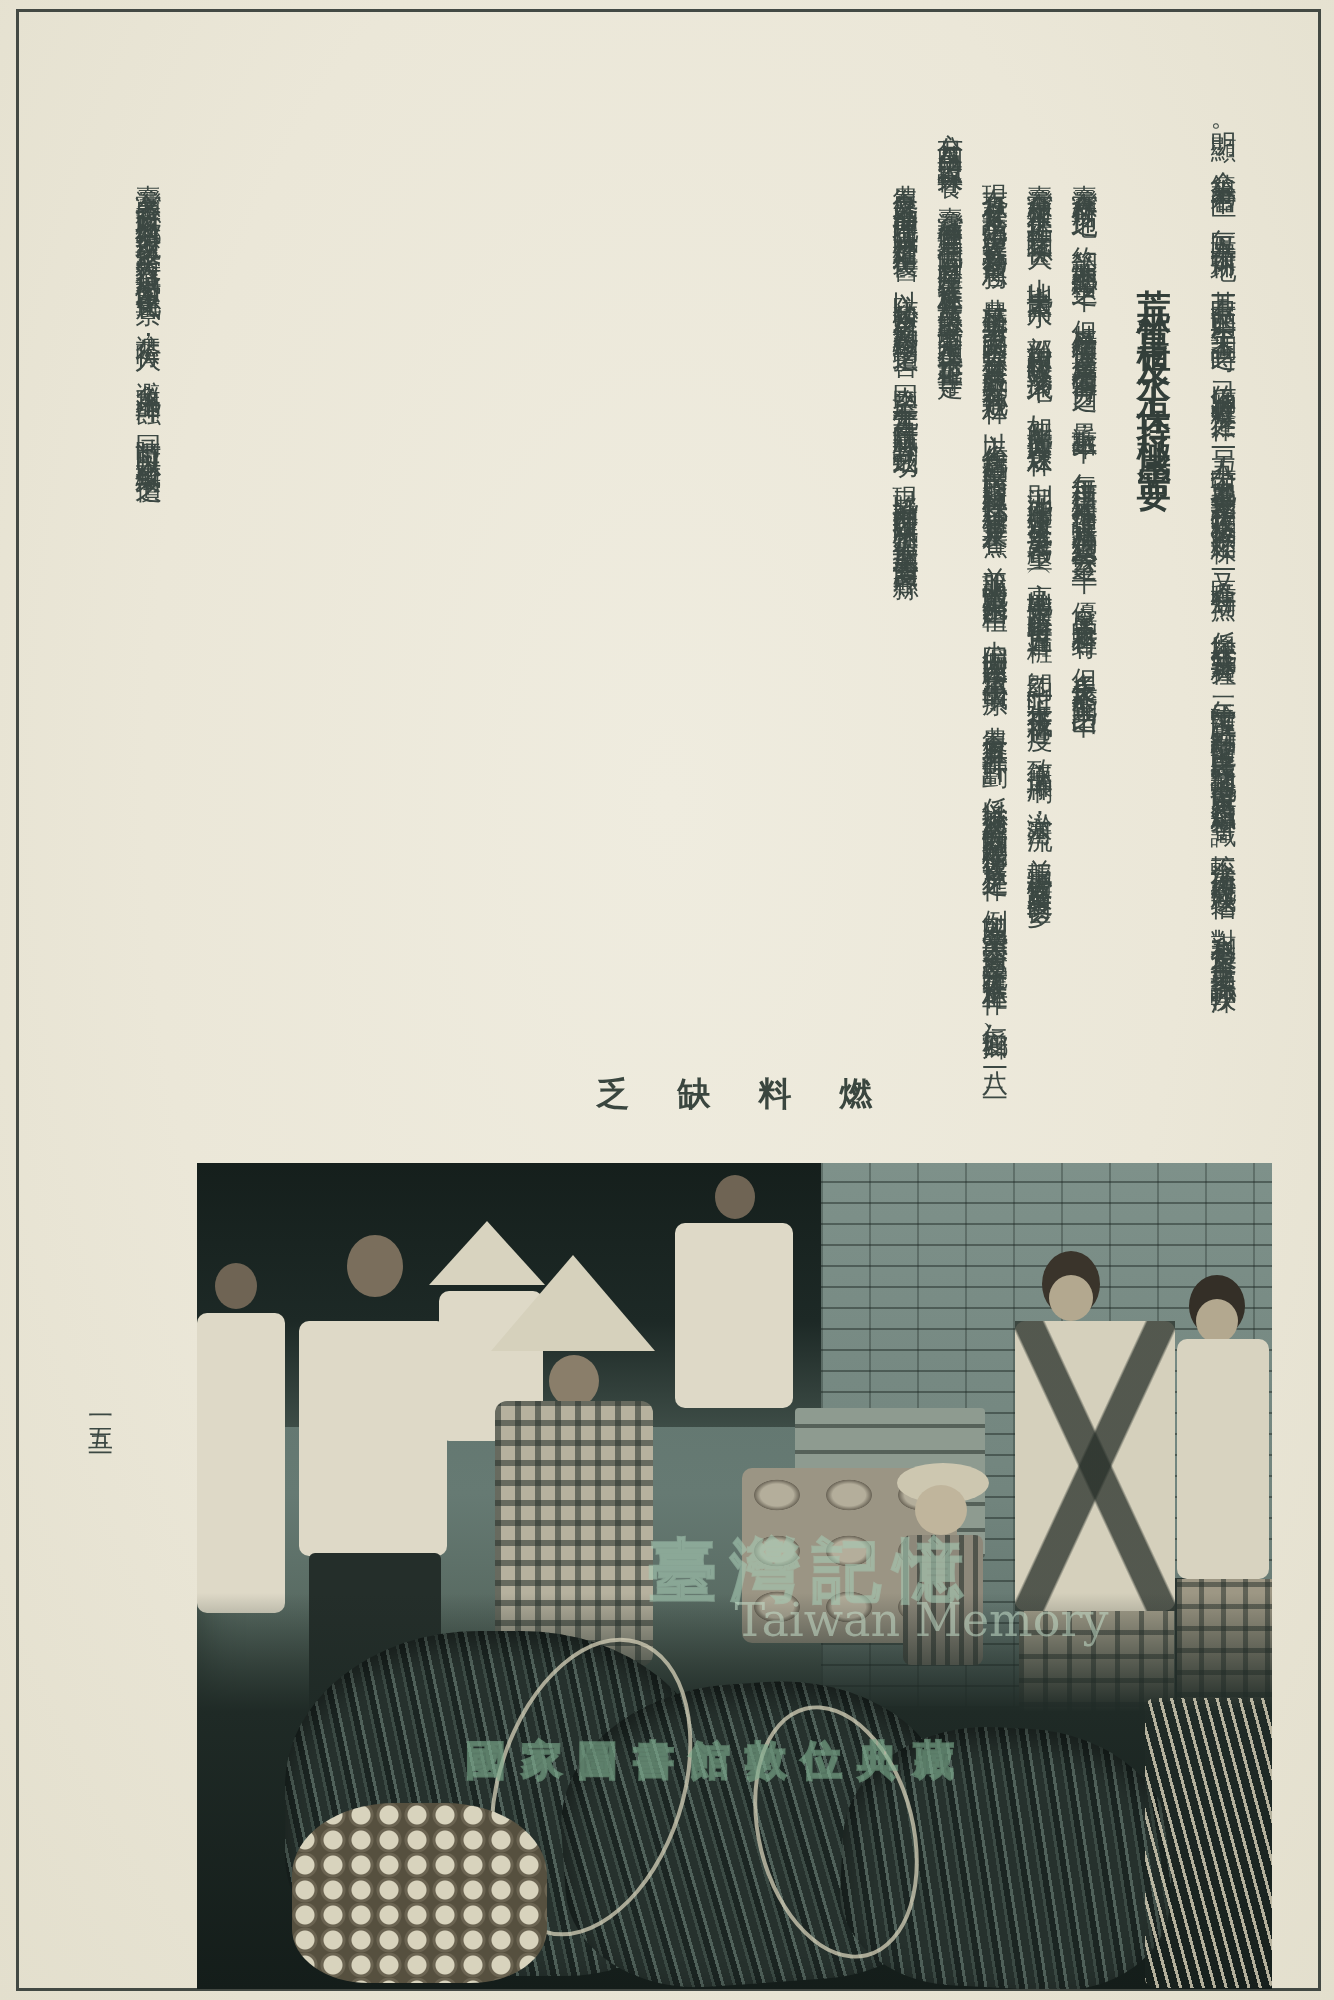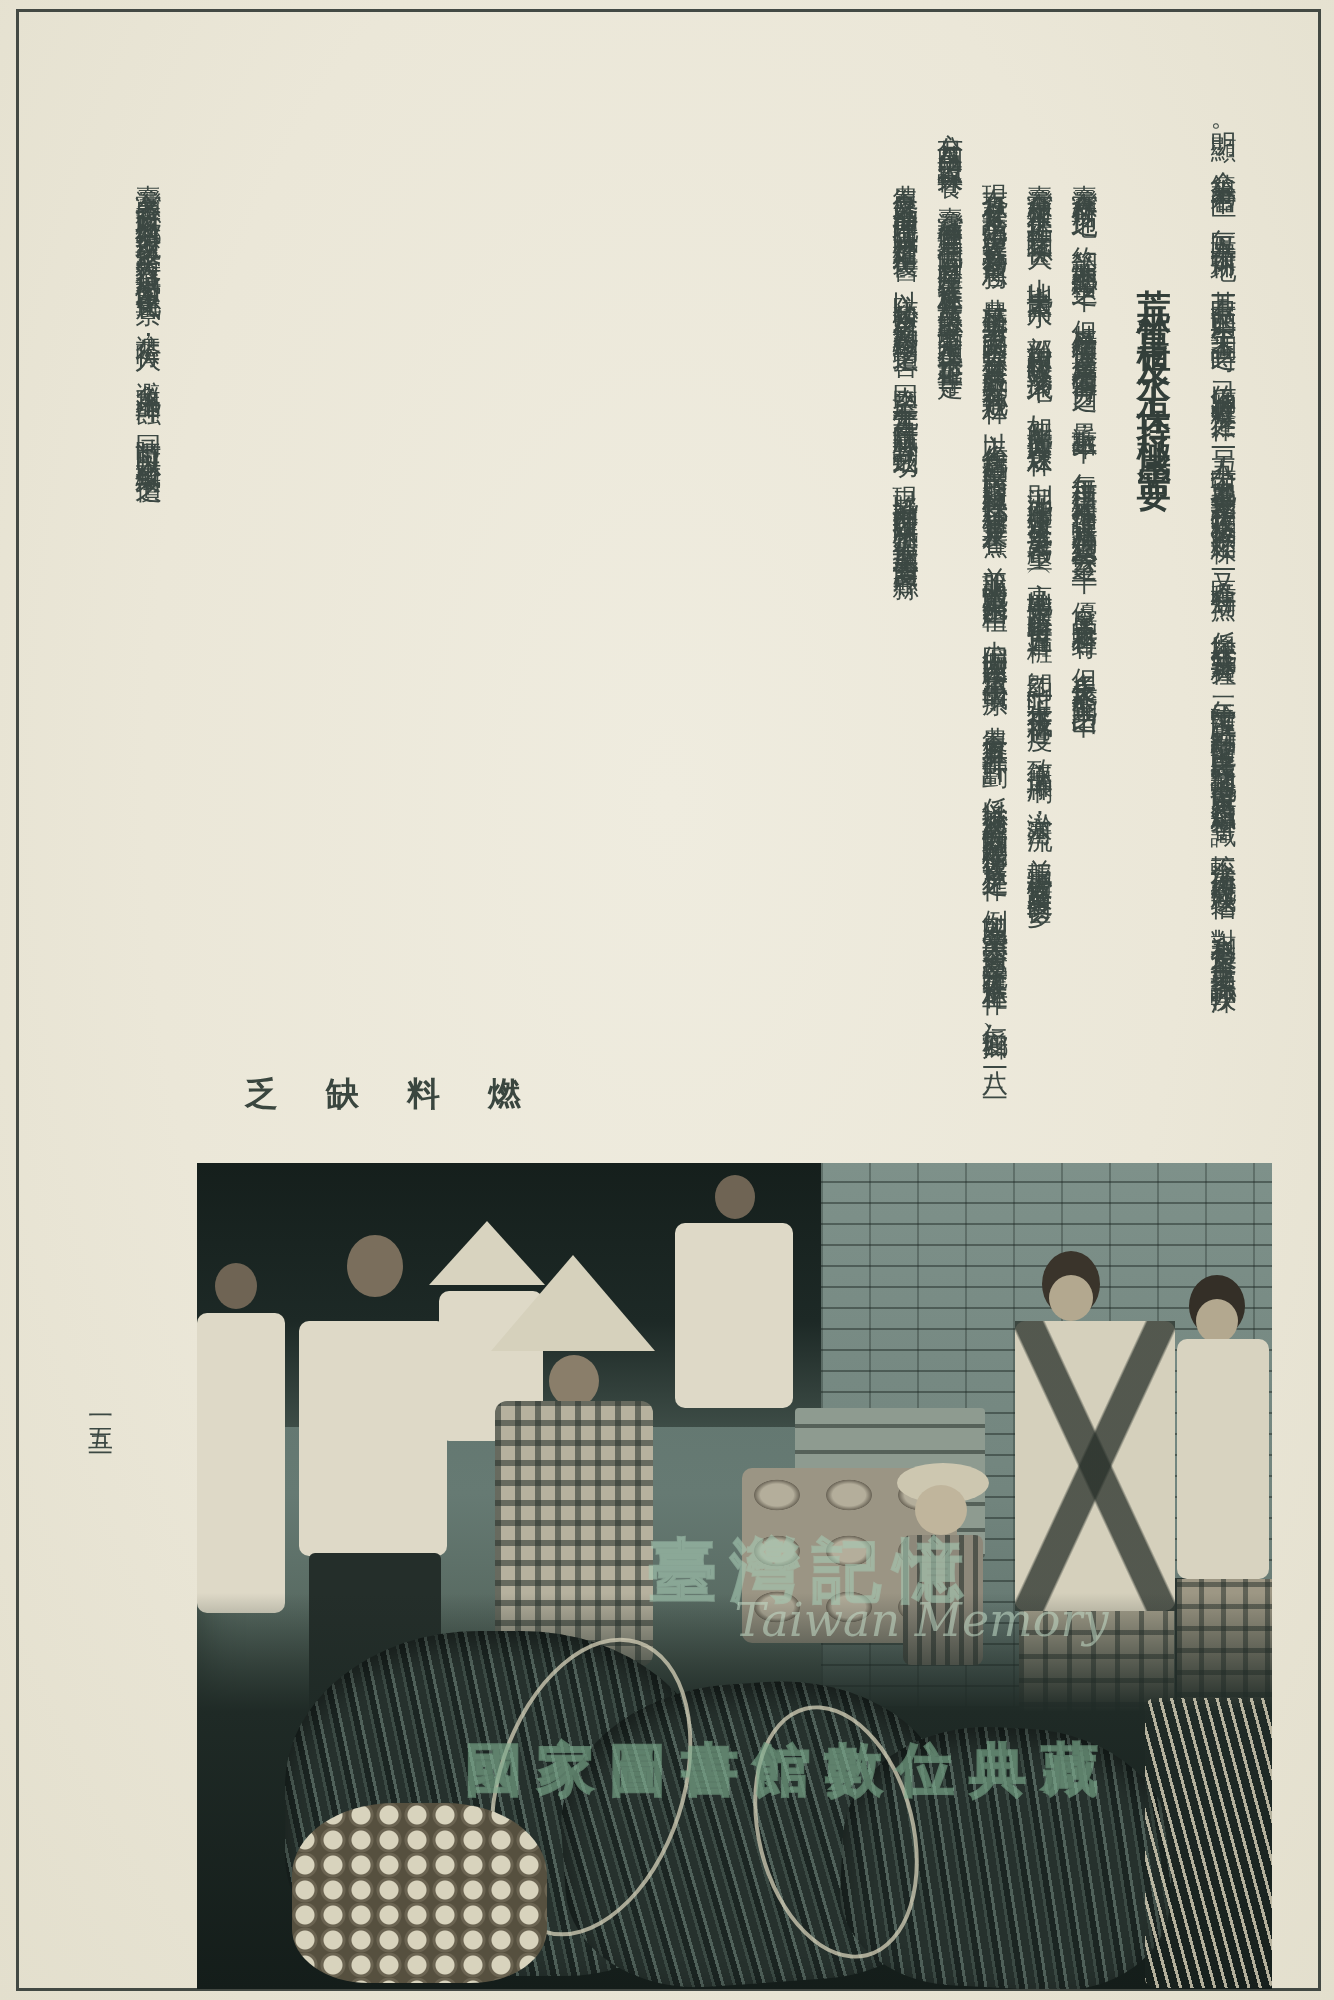--- a/index.html
+++ b/index.html
@@ -22,21 +22,21 @@
   .margin-col{position:absolute;top:112px;left:126px;height:1700px;
               writing-mode:vertical-rl;-webkit-writing-mode:vertical-rl;
               font-size:26px;line-height:1.72;letter-spacing:4px;color:#3c4843;}
   .margin-col p{margin:0;text-indent:2em;}
 
   .page-number{position:absolute;left:84px;top:1402px;
                writing-mode:vertical-rl;-webkit-writing-mode:vertical-rl;
                font-size:25px;letter-spacing:6px;color:#3c4843;}
 
   
-  .caption{position:absolute;left:197px;top:1072px;width:1075px;color:#3a463f;}
+  .caption{position:absolute;left:197px;top:1072px;width:1075px;text-align:center;color:#3a463f;}
   .caption .cap-title{font-size:33px;letter-spacing:48px;text-indent:48px;font-weight:600;}
   .caption .cap-sub{font-size:24px;letter-spacing:6px;margin-top:8px;}
 
   
   .photo{position:absolute;left:197px;top:1163px;width:1075px;height:826px;overflow:hidden;
          background:linear-gradient(180deg,#5d716b 0%,#667a73 40%,#49594f 70%,#2c3833 100%);
          box-shadow:inset 0 0 40px rgba(10,20,16,.5);}
   .ph{position:absolute;}
   .ph-dark-top{left:0;top:0;width:60%;height:32%;
       background:linear-gradient(180deg,#151f1c 0%,#1d2926 60%,#3d4c46 100%);}
@@ -132,23 +132,23 @@
   .rope-2{left:560px;top:540px;width:150px;height:250px;transform:rotate(-14deg);}
   .logs{left:95px;top:640px;width:255px;height:180px;border-radius:40% 40% 30% 30%;
       background-color:#56503f;
       background-image:radial-gradient(circle at 13px 12px, #d8d3bd 0 9px, #6b6452 10px 12px, transparent 13px);
       background-size:28px 25px;}
 
   
   .wm{position:absolute;pointer-events:none;white-space:nowrap;}
   .wm-cjk{left:42%;top:42%;font-size:68px;font-weight:700;letter-spacing:14px;
       color:rgba(160,198,175,.18);margin-top:16px;-webkit-text-stroke:2px rgba(165,200,178,.55);}
-  .wm-script{left:50%;top:52%;font-size:46px;font-style:italic;
+  .wm-script{left:50%;top:52%;font-size:46px;
       color:rgba(195,220,200,.55);}
-  .wm-lib{left:25%;top:69%;font-size:56px;font-weight:700;letter-spacing:16px;
+  .wm-lib{left:25%;top:69%;font-size:40px;font-weight:700;letter-spacing:16px;
       color:rgba(120,170,140,.15);-webkit-text-stroke:2.5px rgba(125,172,142,.6);}
 </style>
 </head>
 <body>
 
 <div class="page">
   <div class="frame"></div>
 
   <div class="main-text">
     <p>明顯。全鎮分為若干區，每區五十公頃耕地，其中有一區於四十一年末調查之時，已佈滿將近收穫之蔗作，另一五十公頃之地為單期夏季稻作收穫後剩餘之稻株。又一區種有幼蔗，係與花生或甘薯夾種。三年輪灌區之一特點卽輪灌區之農民較諸其他地方農民更為信賴科學智識，較不注重傳統觀念或迷信，對水利委員會工作之重要認識亦較深。</p>

